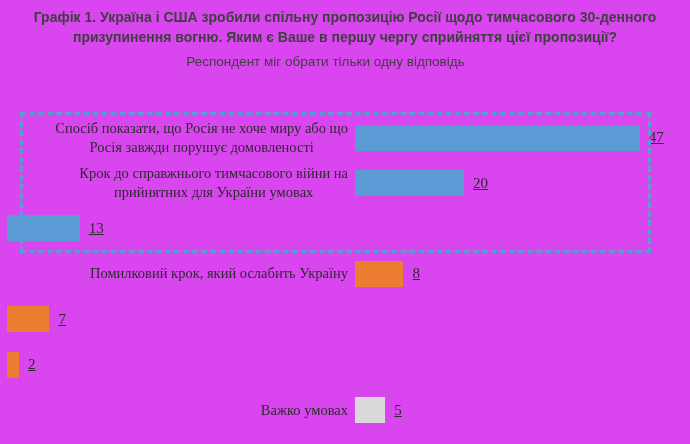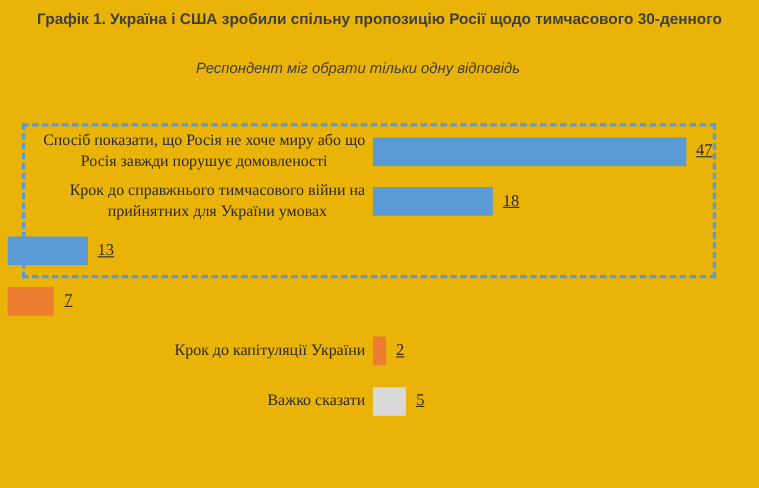--- a/index.html
+++ b/index.html
@@ -1,43 +1,43 @@
 <!DOCTYPE html>
 <html><head>
 <meta charset="utf-8">
 <style>
   html,body{margin:0;padding:0;background:#ffffff;}
   .canvas{
     position:relative;
     width:690px;height:444px;
-    background:#eab308;
+    background:#d946ef;
     font-family:"Liberation Sans",sans-serif;
     overflow:hidden;
   }
   .title{
     position:absolute;top:7px;left:0;width:690px;
     text-align:center;
     font-weight:bold;font-size:14px;line-height:20px;
     color:#3f3f3f;
   }
   .subtitle{
     position:absolute;top:54px;left:0;width:651px;
     text-align:center;
-    font-style:italic;font-size:13.5px;
+    font-size:13.5px;
     color:#3f3f3f;
   }
   .rows{
     position:absolute;top:115px;left:0;width:690px;
   }
   .row{
     display:flex;align-items:center;height:45.4px;
   }
   .label-cell{
     width:332px;flex:0 0 332px;
-    display:flex;justify-content:flex-end;align-items:center;
+    display:flex;justify-content:flex-end;align-items:center;padding-left:16px;
   }
   .label-text{
     text-align:center;white-space:pre-line;
     font-family:"Liberation Serif","DejaVu Serif",serif;
     font-size:14.5px;line-height:19px;color:#2b2b2b;
   }
   .bar{
     height:26px;margin-left:7px;flex:0 0 auto;
   }
   .value{
@@ -53,65 +53,70 @@
     pointer-events:none;
   }
 </style>
 </head>
 <body>
 
 <div class="canvas">
 
   <div class="title">
     <div>Графік 1. Україна і США зробили спільну пропозицію Росії щодо тимчасового 30-денного</div>
+    <div>призупинення вогню. Яким є Ваше в першу чергу сприйняття цієї пропозиції?</div>
   </div>
 
   <div class="subtitle">Респондент міг обрати тільки одну відповідь</div>
 
   <div class="rows">
     <div class="row">
       <div class="label-cell">
         <div class="label-text">Спосіб показати, що Росія не хоче миру або що
 Росія завжди порушує домовленості</div>
       </div>
       <div class="bar" style="width: 284.82px; background: rgb(91, 155, 213);"></div>
       <div class="value">47</div>
     </div>
 
     <div class="row">
       <div class="label-cell">
         <div class="label-text">Крок до справжнього тимчасового війни на
 прийнятних для України умовах</div>
       </div>
       <div class="bar" style="width: 109.08px; background: rgb(91, 155, 213);"></div>
-      <div class="value">18</div>
+      <div class="value">20</div>
     </div>
 
     <div class="row">
       <div class="bar" style="width: 72.72px; background: rgb(91, 155, 213);"></div>
       <div class="value">13</div>
     </div>
 
+    <div class="row">
+      <div class="label-cell">
+        <div class="label-text">Помилковий крок, який ослабить Україну</div>
+      </div>
+      <div class="bar" style="width: 48.48px; background: rgb(237, 125, 49);"></div>
+      <div class="value">8</div>
+    </div>
 
     <div class="row">
       <div class="bar" style="width: 42.42px; background: rgb(237, 125, 49);"></div>
       <div class="value">7</div>
     </div>
 
     <div class="row">
-      <div class="label-cell">
-        <div class="label-text">Крок до капітуляції України</div>
-      </div>
       <div class="bar" style="width: 12.12px; background: rgb(237, 125, 49);"></div>
       <div class="value">2</div>
     </div>
 
     <div class="row">
       <div class="label-cell">
-        <div class="label-text">Важко сказати</div>
+        <div class="label-text">Важко умовах</div>
       </div>
       <div class="bar" style="width: 30.3px; background: rgb(217, 217, 217);"></div>
       <div class="value">5</div>
     </div>
   </div>
 
   <div class="highlight-box" style="border-color: rgb(91, 155, 213);"></div>
 
 </div>
 

